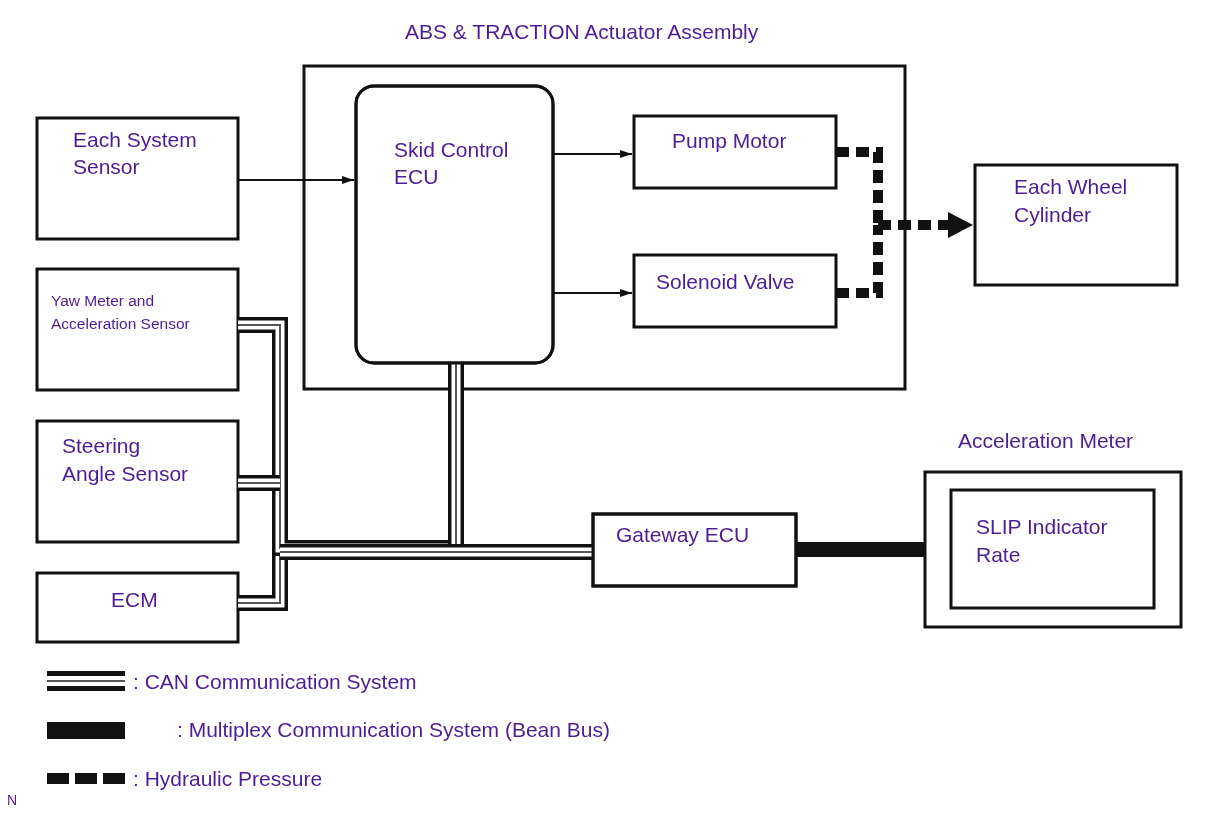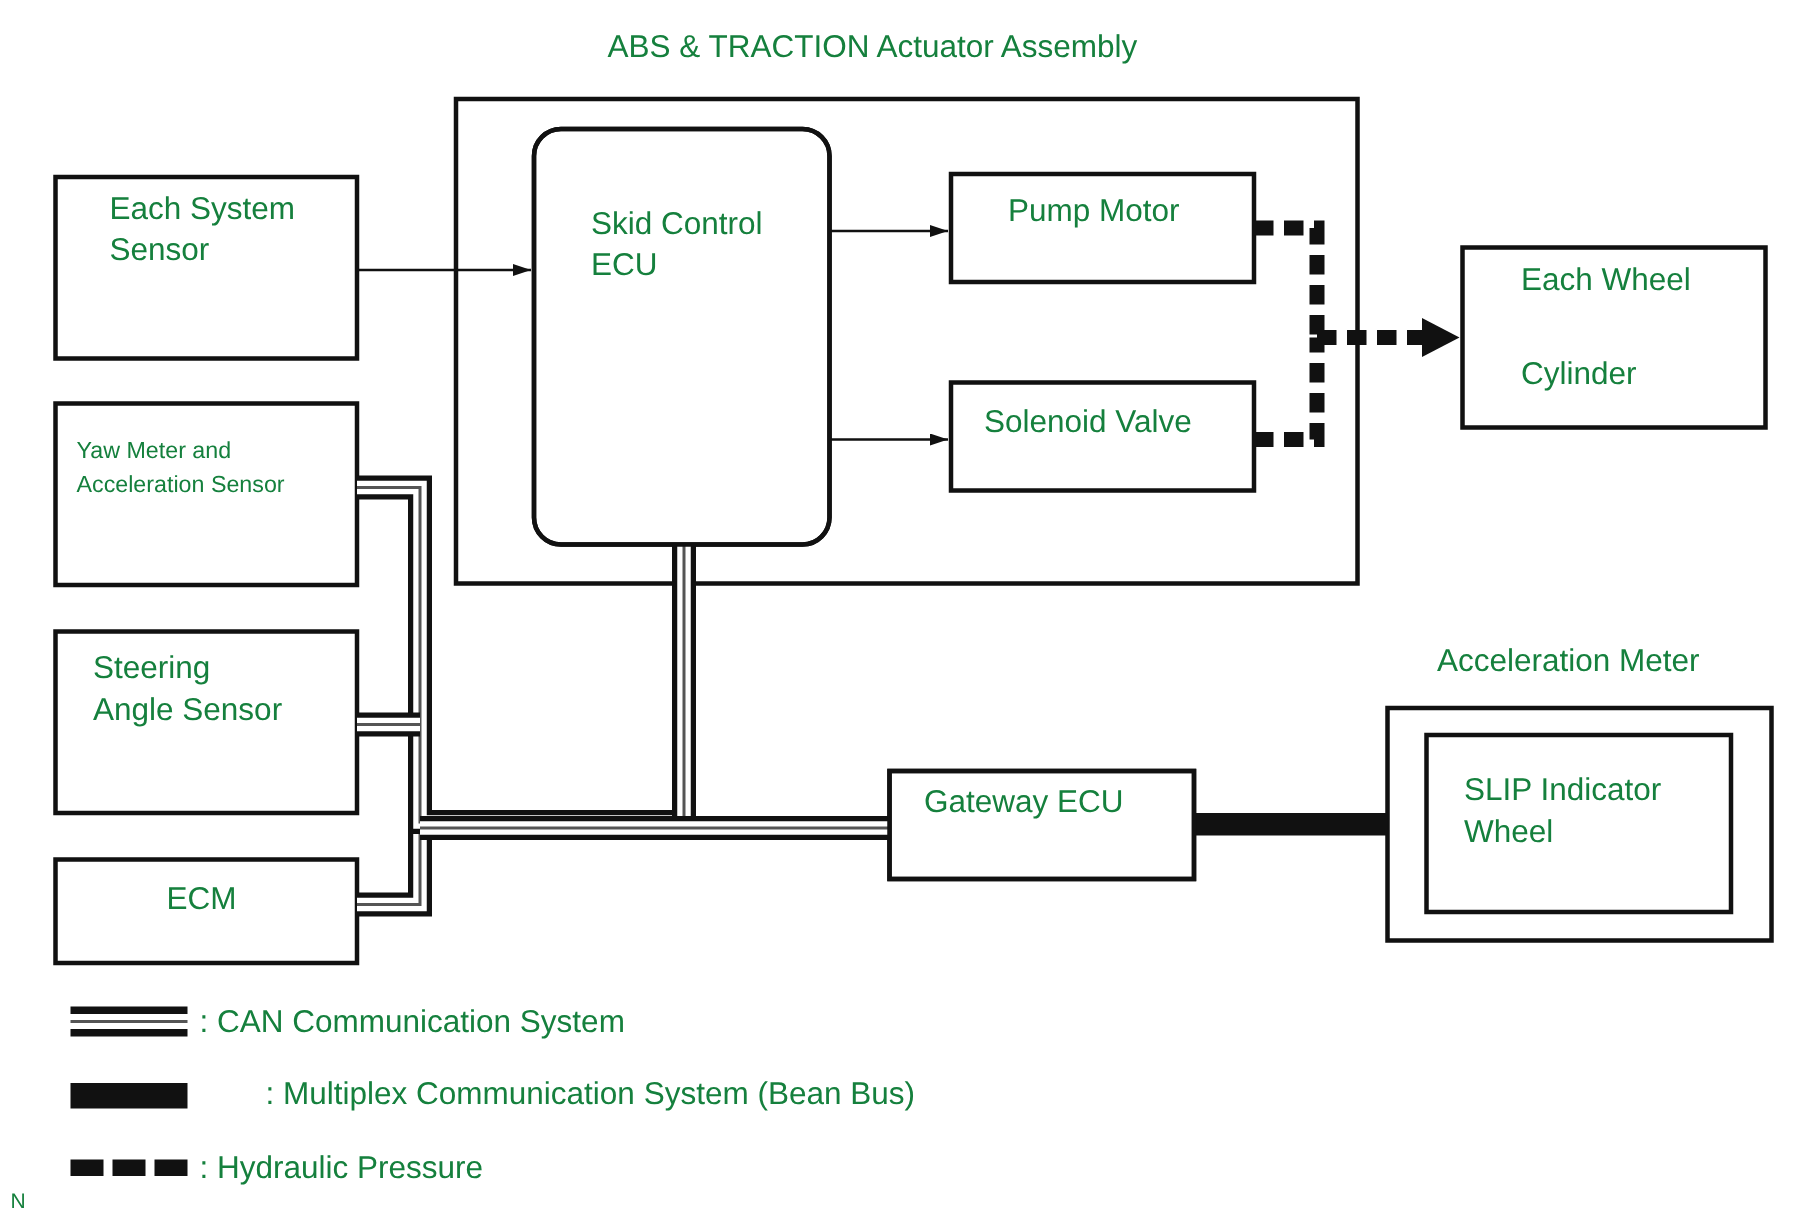--- a/index.html
+++ b/index.html
@@ -1,19 +1,19 @@
 <!DOCTYPE html>
 <html><head>
   <meta charset="utf-8">
   <style>
     html, body { margin: 0; padding: 0; background: #ffffff; }
     body { width: 1210px; height: 814px; position: relative; overflow: hidden;
            font-family: "Liberation Sans", sans-serif; color: #1a1a1a; }
     svg#diagram { position: absolute; left: 0; top: 0; }
-    .lbl { position: absolute; font-size: 21px; line-height: 27px; color: #15803d; white-space: pre; }
+    .lbl { position: absolute; font-size: 21px; line-height: 27px; color: #4c1d95; white-space: pre; }
     .lbl.small { font-size: 15.5px; line-height: 23px; }
   </style>
 </head>
 <body>
 
 <svg id="diagram" width="1210" height="814" viewBox="0 0 1210 814">
   <defs>
     <marker id="arrowhead" markerWidth="12" markerHeight="8" refX="12" refY="4" orient="auto" markerUnits="userSpaceOnUse">
       <path d="M0,0 L12,4 L0,8 Z" fill="#111"></path>
     </marker>
@@ -92,25 +92,25 @@
 
 <div class="lbl" style="left:111px; top:586px;">ECM</div>
 
 <div class="lbl" style="left:394px; top:136px;">Skid Control</div>
 <div class="lbl" style="left:394px; top:163px;">ECU</div>
 
 <div class="lbl" style="left:672px; top:127px;">Pump Motor</div>
 <div class="lbl" style="left:656px; top:268px;">Solenoid Valve</div>
 
 <div class="lbl" style="left:1014px; top:173px;">Each Wheel</div>
-<div class="lbl" style="left:1014px; top:201px;margin-top:35px;">Cylinder</div>
+<div class="lbl" style="left:1014px; top:201px;">Cylinder</div>
 
 <div class="lbl" style="left:616px; top:521px;">Gateway ECU</div>
 
 <div class="lbl" style="left:958px; top:427px;">Acceleration Meter</div>
 <div class="lbl" style="left:976px; top:513px;">SLIP Indicator</div>
-<div class="lbl" style="left:976px; top:541px;">Wheel</div>
+<div class="lbl" style="left:976px; top:541px;">Rate</div>
 
 <div class="lbl" style="left:133px; top:668px;">: CAN Communication System</div>
 <div class="lbl" style="left:133px; top:716px;margin-left:44px;">: Multiplex Communication System (Bean Bus)</div>
 <div class="lbl" style="left:133px; top:765px;">: Hydraulic Pressure</div>
 
 <div class="lbl small" style="left:7px; top:789px; font-size:14px;">N</div>
 
 </body></html>

